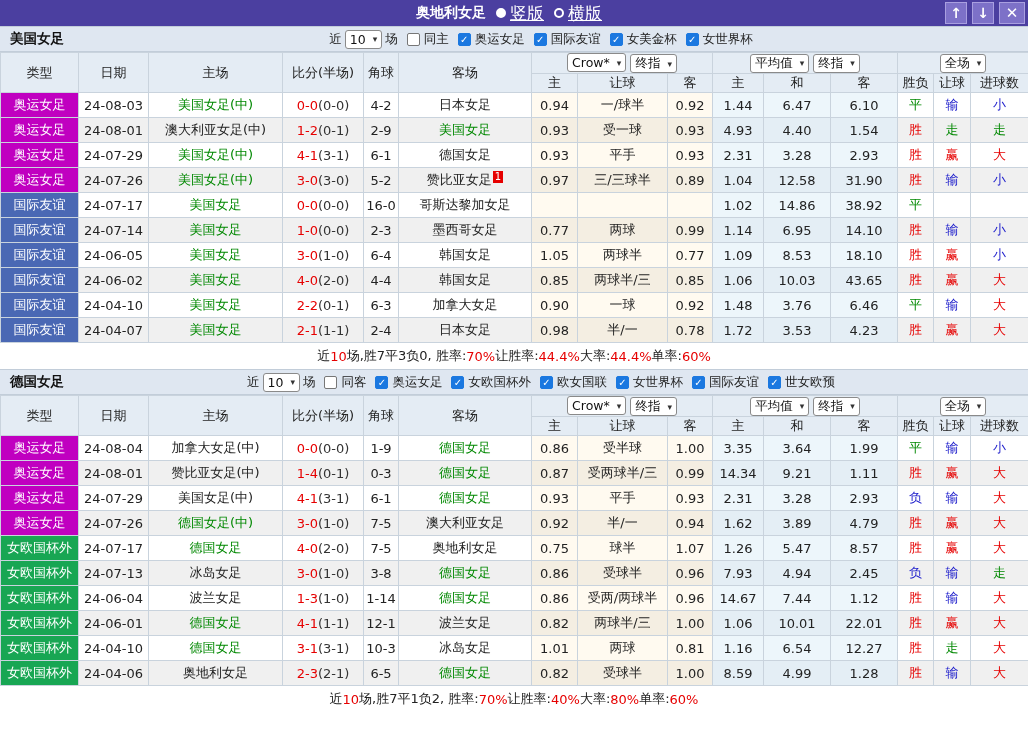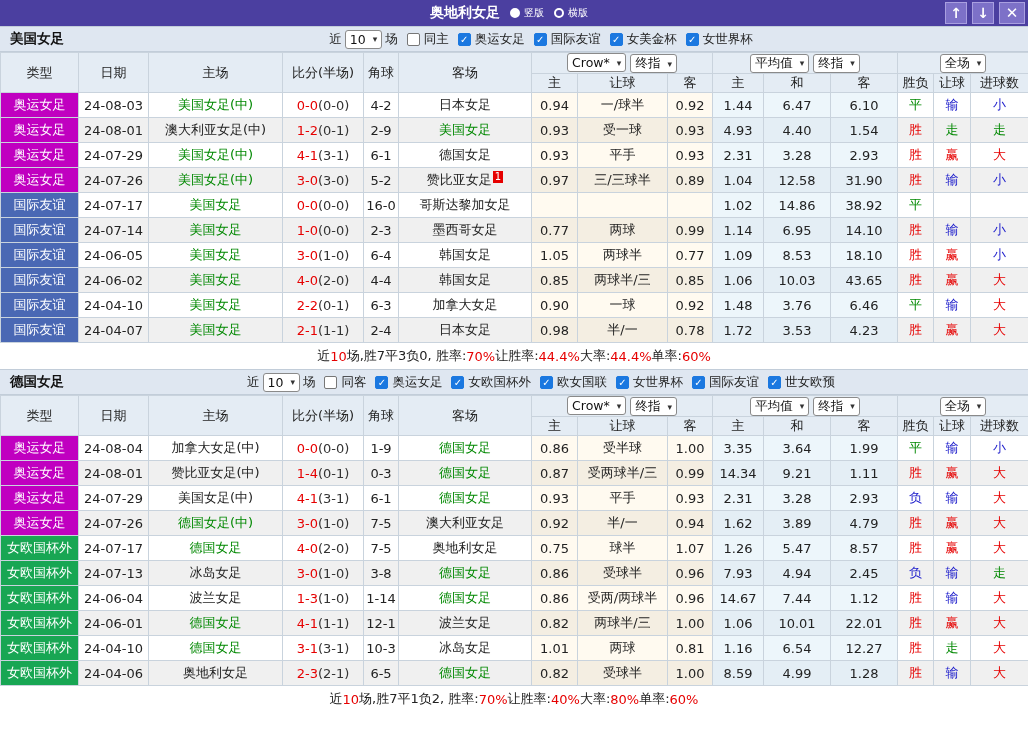--- a/index.html
+++ b/index.html
@@ -6,21 +6,21 @@
   html,body { margin:0; padding:0; }
   body {
     width:1028px; height:729px; overflow:hidden;
     font-family:"DejaVu Sans","Liberation Sans",sans-serif;
     font-size:13px; color:#222; background:#fff;
   }
   
   .titlebar{ height:26px; background:#4b3fa0; position:relative;
     display:flex; align-items:center; justify-content:center; color:#fff; }
   .titlebar .ttl{ font-weight:bold; font-size:14px; margin-right:10px; }
-  .radio-opt{ display:inline-flex; align-items:center; gap:4px; margin-right:10px; font-size:10px; }
+  .radio-opt{ display:inline-flex; align-items:center; gap:4px; margin-right:10px; font-size:17px;text-decoration:underline; }
   .radio-circ{ width:10px; height:10px; border:2px solid #fff; border-radius:50%; background:transparent; display:inline-block; }
   .radio-circ.on{ background:#fff; }
   .win-buttons{ position:absolute; right:3px; top:2px; display:flex; gap:5px; }
   .win-btn{ width:22px; height:22px; background:#7d71c8; border:1px solid #a99fe0;
     color:#fff; font-weight:bold; font-size:14px; line-height:20px; text-align:center; cursor:pointer; }
   .win-btn.close{ width:26px; font-size:15px; }
   
   .secbar{ height:26px; background:#dfe7f1; border-top:1px solid #c2cdd9; border-bottom:1px solid #c2cdd9;
     display:flex; align-items:center; padding:0 10px; }
   .team{ font-weight:bold; font-size:13.5px; color:#111; }

